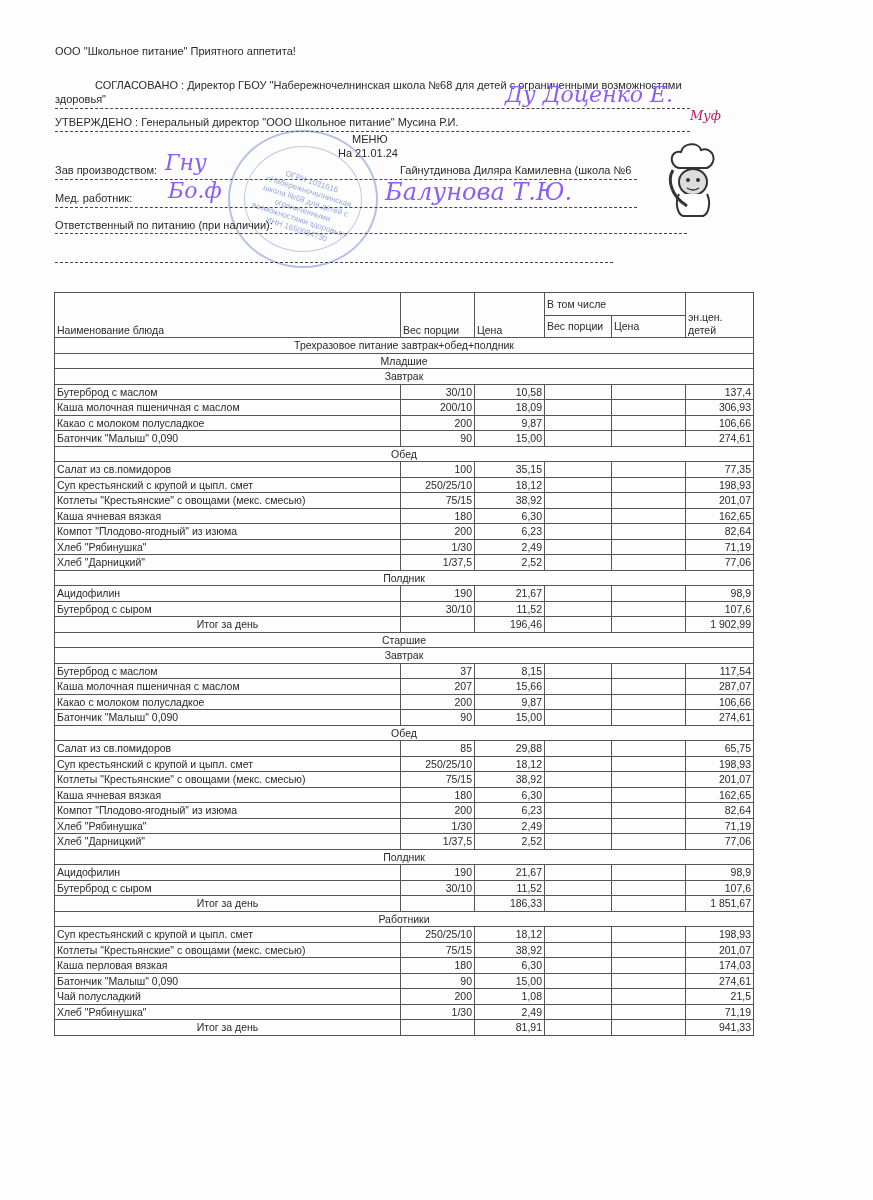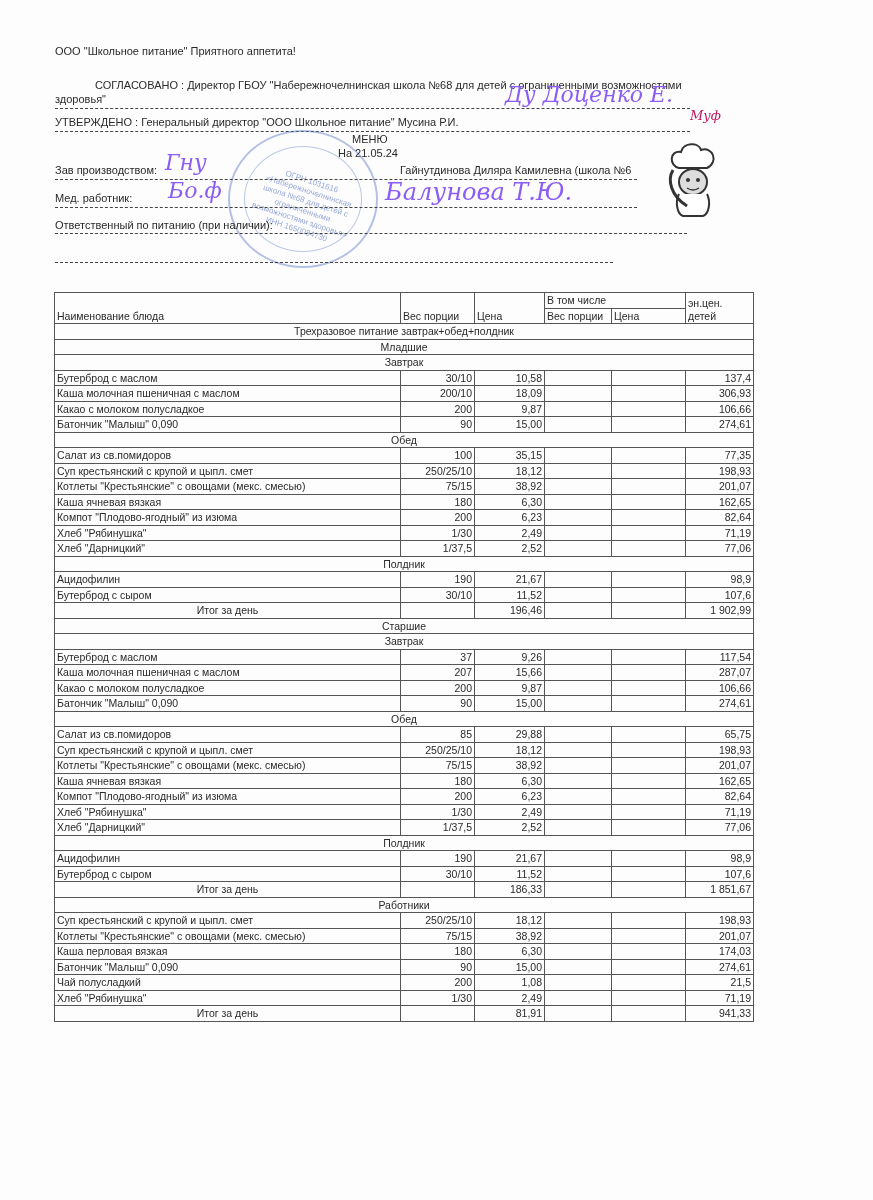--- a/index.html
+++ b/index.html
@@ -32,21 +32,21 @@
 <div class="abs" style="left:55px;top:116px;">УТВЕРЖДЕНО : Генеральный директор "ООО Школьное питание" Мусина Р.И.</div>
 <div class="dots" style="left:55px;top:131px;width:635px;"></div>
 <div class="abs hw" style="left:690px;top:108px;font-size:13px;color:#be185d;">Муф</div>
 
 <div class="stamp">
   <div class="inner"></div>
   <div class="txt">ОГРН 1031616 «Набережночелнинская школа №68 для детей с ограниченными возможностями здоровья» ИНН 1650084730</div>
 </div>
 
 <div class="abs" style="left:352px;top:133px;">МЕНЮ</div>
-<div class="abs" style="left:338px;top:147px;">На 21.05.24</div>
+<div class="abs" style="left:338px;top:147px;">На 21.01.24</div>
 
 <div class="abs" style="left:55px;top:164px;">Зав производством:</div>
 <div class="abs hw" style="left:165px;top:150px;font-size:22px;">Гну</div>
 <div class="abs" style="left:400px;top:164px;width:237px;overflow:hidden;">Гайнутдинова Диляра Камилевна (школа №6</div>
 <div class="dots" style="left:55px;top:179px;width:582px;"></div>
 
 <div class="abs" style="left:55px;top:192px;">Мед. работник:</div>
 <div class="abs hw" style="left:168px;top:178px;font-size:22px;">Бо.ф</div>
 <div class="abs hw" style="left:385px;top:178px;font-size:24px;">Балунова Т.Ю.</div>
 <div class="dots" style="left:55px;top:207px;width:582px;"></div>
@@ -73,21 +73,21 @@
       <col style="width:67px">
       <col style="width:74px">
       <col style="width:68px">
   </colgroup>
   <tbody id="menu-body">
     <tr>
       <td rowspan="2" class="hdr">Наименование блюда</td>
       <td rowspan="2" class="hdr">Вес порции</td>
       <td rowspan="2" class="hdr">Цена</td>
       <td colspan="2">В том числе</td>
-      <td rowspan="2" style="line-height:13px;vertical-align:top;padding-top:4px;">
+      <td rowspan="2" style="line-height:13px;vertical-align:top;padding-top:18px;">
         <div>эн.цен.</div>
         <div>детей</div>
       </td>
     </tr>
     <tr>
       <td>Вес порции</td>
       <td>Цена</td>
     </tr>
     <tr>
       <td colspan="6" class="center">Трехразовое питание завтрак+обед+полдник</td>
@@ -218,21 +218,21 @@
       </tr>
       <tr>
         <td colspan="6" class="center">Старшие</td>
       </tr>
       <tr>
         <td colspan="6" class="center">Завтрак</td>
       </tr>
       <tr>
         <td>Бутерброд с маслом</td>
         <td class="num">37</td>
-        <td class="num">9,26</td>
+        <td class="num">8,15</td>
         <td></td>
         <td></td>
         <td class="num">117,54</td>
       </tr>
       <tr>
         <td>Каша молочная пшеничная с маслом</td>
         <td class="num">207</td>
         <td class="num">15,66</td>
         <td></td>
         <td></td>

